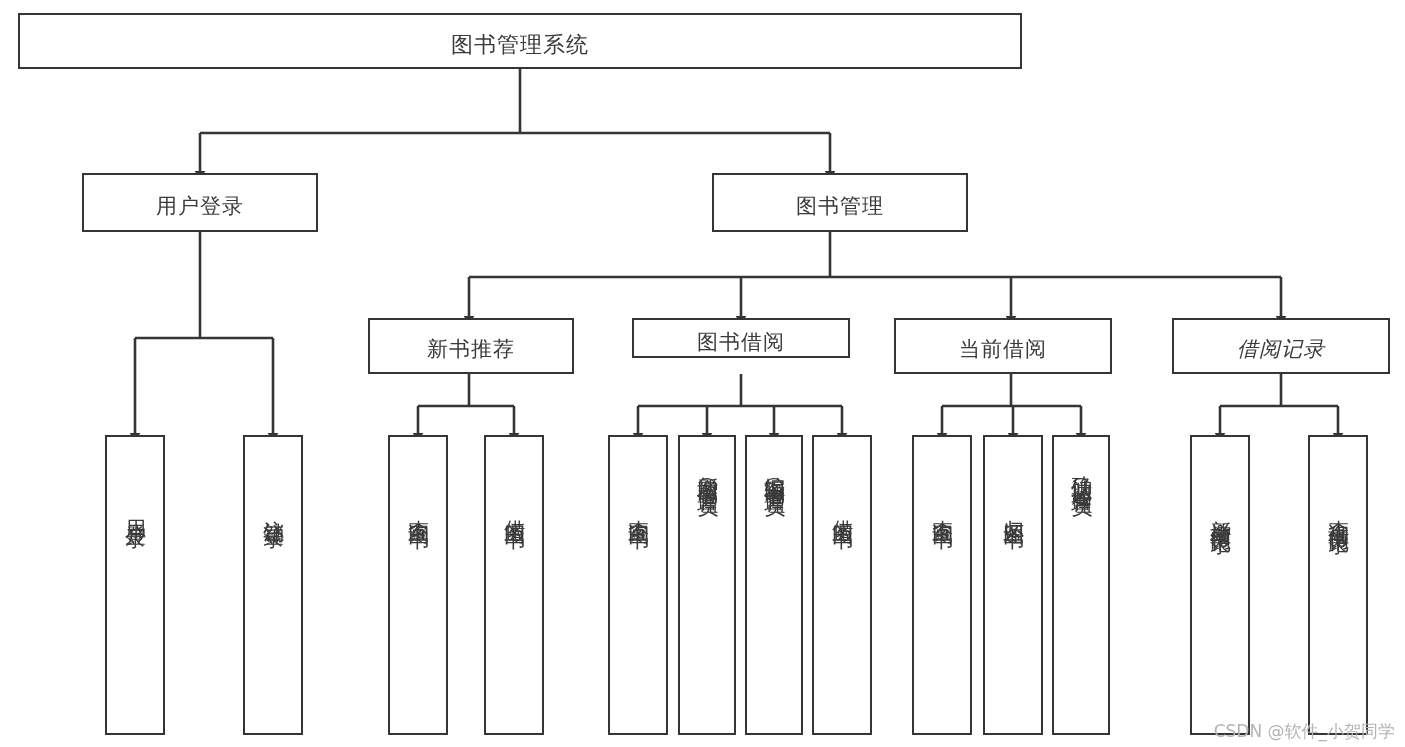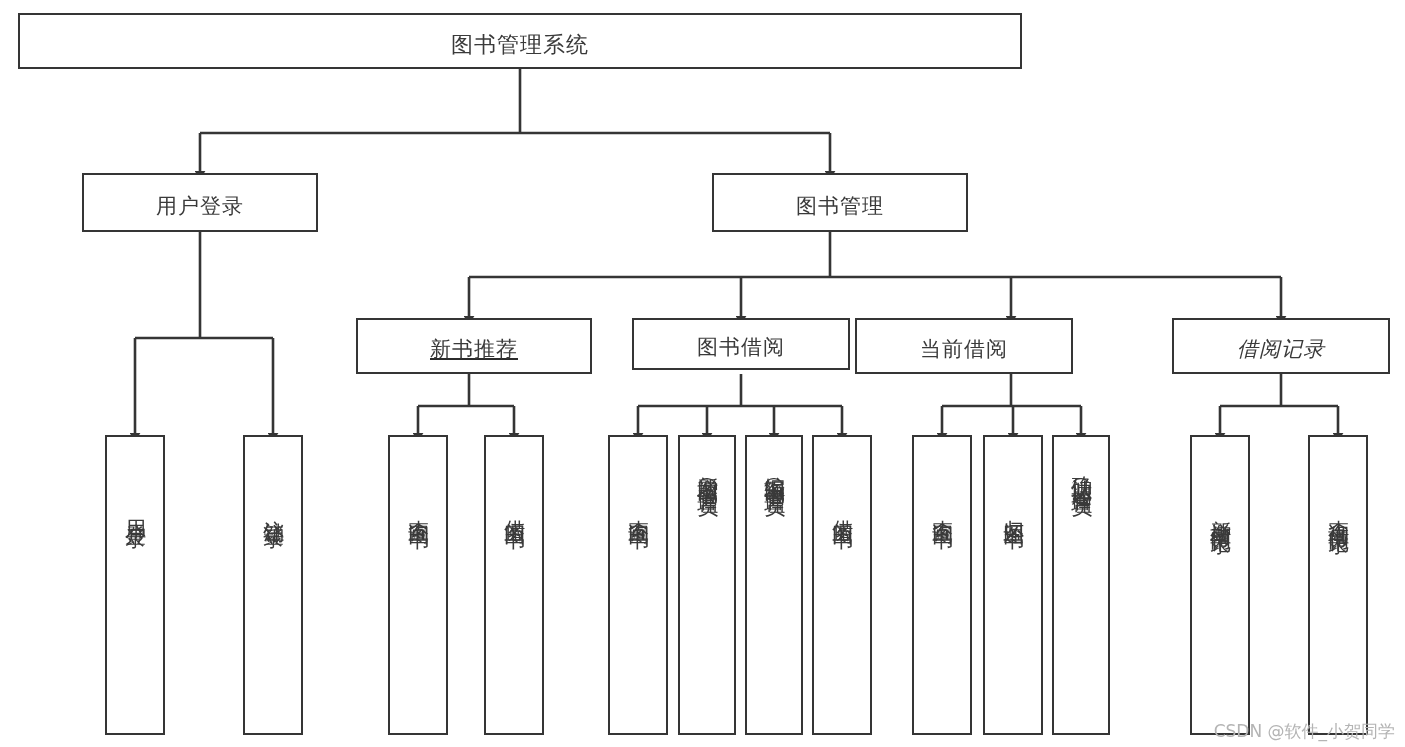--- a/index.html
+++ b/index.html
@@ -120,27 +120,27 @@
   <div id="nodes">
       <div class="node root" style="left: 18px; top: 13px; width: 1004px; height: 56px;">
         <span class="label">图书管理系统</span>
       </div>
       <div class="node" style="left: 82px; top: 173px; width: 236px; height: 59px;">
         <span class="label">用户登录</span>
       </div>
       <div class="node" style="left: 712px; top: 173px; width: 256px; height: 59px;">
         <span class="label">图书管理</span>
       </div>
-      <div class="node" style="left: 356px; top: 318px; width: 236px; height: 56px; text-decoration: underline;">
+      <div class="node" style="left: 368px; top: 318px; width: 206px; height: 56px;">
         <span class="label">新书推荐</span>
       </div>
-      <div class="node" style="left: 632px; top: 318px; width: 218px; height: 52px;">
+      <div class="node" style="left: 632px; top: 318px; width: 218px; height: 40px; align-items: flex-end;">
         <span class="label">图书借阅</span>
       </div>
-      <div class="node" style="left: 855px; top: 318px; width: 218px; height: 56px;">
+      <div class="node" style="left: 894px; top: 318px; width: 218px; height: 56px;">
         <span class="label">当前借阅</span>
       </div>
       <div class="node" style="left: 1172px; top: 318px; width: 218px; height: 56px; font-style: italic;">
         <span class="label">借阅记录</span>
       </div>
       <div class="node leaf mid" style="left: 105px; top: 435px; width: 60px; height: 300px;">
         <span class="label">用户登录</span>
       </div>
       <div class="node leaf mid" style="left: 243px; top: 435px; width: 60px; height: 300px;">
         <span class="label">注销登录</span>

